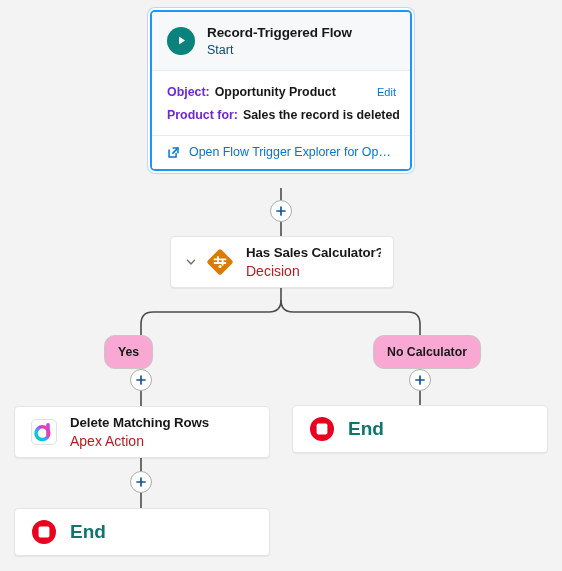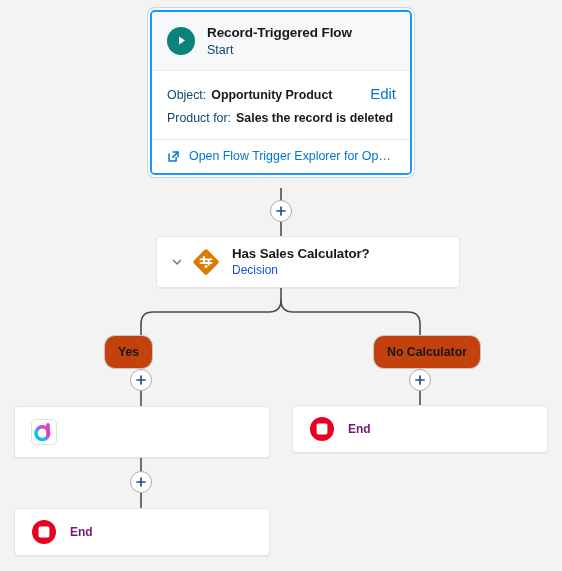--- a/index.html
+++ b/index.html
@@ -83,26 +83,26 @@
   }
   .detail-row {
     display: flex;
     align-items: baseline;
     font-size: 12.4px;
     color: #181818;
     padding: 2px 0;
     line-height: 1.5;
     white-space: nowrap;
   }
-  .detail-label { color: #0c4a6e; font-weight: normal; }
+  .detail-label { color: #6d28d9; font-weight: bold; }
   .detail-value { font-weight: bold; margin-left: 5px; text-align: center; }
   .edit-link {
     margin-left: auto;
     color: #0176d3;
-    font-size: 15px;
+    font-size: 11px;
     text-decoration: none;
     cursor: pointer;
     padding-left: 8px;
   }
   .start-footer {
     border-top: 1px solid #eaeaea;
     padding: 9px 14px 10px 15px;
     display: flex;
     align-items: center;
     gap: 9px;
@@ -156,56 +156,56 @@
   }
   .el-text { line-height: 1.15; overflow: hidden; }
   .el-title {
     font-size: 13.3px;
     font-weight: bold;
     color: #181818;
     letter-spacing: -0.1px;
     white-space: nowrap;
   }
   .el-sub {
-    font-size: 12px;
-    color: #1d4ed8;
+    font-size: 14px;
+    color: #b91c1c;
     margin-top: 2px;
     white-space: nowrap;
   }
 
-  #decision-node { left: 156px; top: 236px; width: 304px; }
+  #decision-node { left: 170px; top: 236px; width: 224px; }
   #action-node   { left: 14px;  top: 406px; width: 256px; }
   #end-node-right{ left: 292px; top: 405px; width: 256px; }
   #end-node-left { left: 14px;  top: 508px; width: 256px; }
 
   .end-node .el-node { height: 46px; }
   .end-label {
-    font-size: 12px;
+    font-size: 19px;
     font-weight: bold;
-    color: #701a75;
+    color: #0f766e;
   }
 
   
   .apex-icon {
     width: 26px; height: 26px;
     border-radius: 5px;
     background: #ffffff;
     border: 1px solid #e0e0e0;
     position: relative;
     overflow: hidden;
     box-sizing: border-box;
   }
 
   
   .pill {
     position: absolute;
     height: 34px;
     border: 1px solid #c9c7c5;
     border-radius: 11px;
-    background: #c2410c;
+    background: #f9a8d4;
     display: flex;
     align-items: center;
     justify-content: center;
     padding: 0 13px;
     font-size: 12.3px;
     font-weight: bold;
     color: #181818;
     box-sizing: border-box;
     white-space: nowrap;
   }
@@ -346,20 +346,24 @@
               <linearGradient id="apexBar" x1="0" y1="1" x2="0" y2="0">
                 <stop offset="0%" stop-color="#ff3b8e"></stop>
                 <stop offset="100%" stop-color="#b14bff"></stop>
               </linearGradient>
             </defs>
             <circle cx="10.4" cy="13.2" r="6.4" fill="none" stroke="url(#apexRing)" stroke-width="3.5"></circle>
             <rect x="14.2" y="3.0" width="3.6" height="13.0" rx="1.8" fill="url(#apexBar)"></rect>
           </svg>
         </span>
       </span>
+      <span class="el-text">
+        <div class="el-title">Delete Matching Rows</div>
+        <div class="el-sub">Apex Action</div>
+      </span>
     </div>
   </div>
 
   <div class="node end-node" id="end-node-right">
     <div class="el-node" style="padding-left:14px;">
       <span class="el-icon">
         <svg width="26" height="26" viewBox="0 0 26 26" aria-hidden="true">
           <circle cx="13" cy="13" r="12" fill="#ea001e"></circle>
           <rect x="7.6" y="7.6" width="10.8" height="10.8" rx="1.6" fill="#ffffff"></rect>
         </svg>

